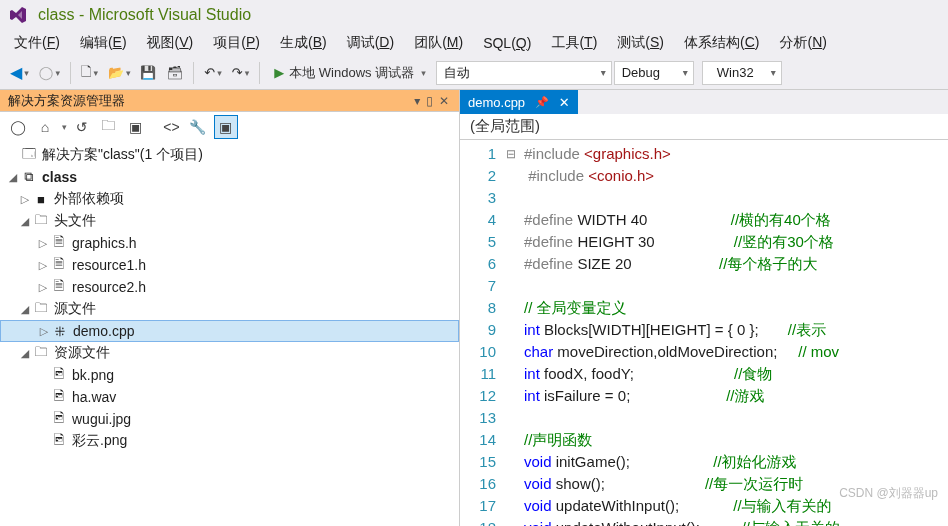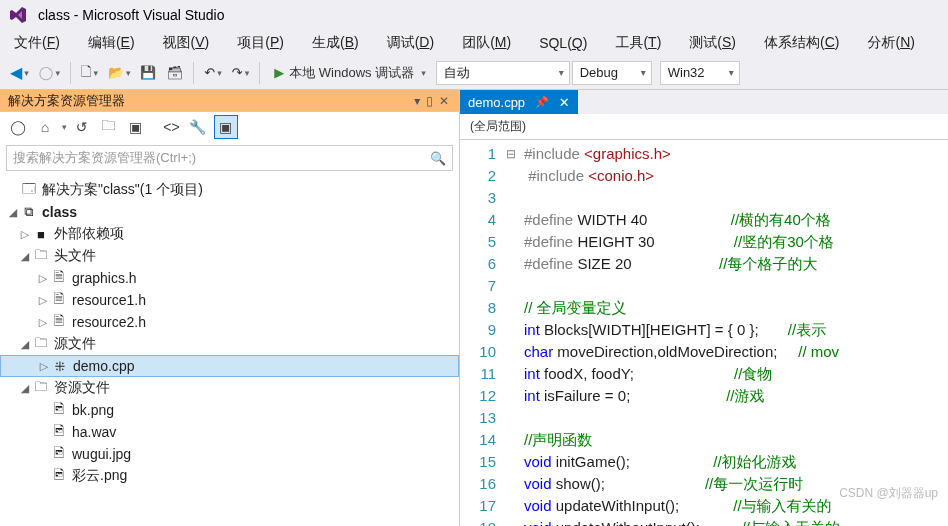--- a/index.html
+++ b/index.html
@@ -1,20 +1,20 @@
 <!DOCTYPE html>
 <html><head>
 <meta charset="utf-8">
 <style>
 * { margin:0; padding:0; box-sizing:border-box; font-family:"Microsoft YaHei","Segoe UI",sans-serif; }
 body { width:948px; height:526px; background:#fff; overflow:hidden; font-size:13px; color:#1e1e1e; position:relative; }
 .title-bar { height:30px; display:flex; align-items:center; padding:0 6px; background:#efeef2; gap:8px; }
 .vs-logo { width:24px; height:24px; display:flex; align-items:center; justify-content:center; }
-.win-title { font-size:14px; color:#000000; }
-.menu-bar { height:26px; display:flex; align-items:center; padding:0 4px; background:#efeef2; gap:8px; }
+.win-title { font-size:16px; color:#4d7c0f; }
+.menu-bar { height:26px; display:flex; align-items:center; padding:0 4px; background:#efeef2; gap:0; }
 .menu-item { padding:2px 10px; cursor:default; font-size:14px; color:#222; }
 .menu-item u { text-decoration:underline; }
 .tool-bar { height:34px; display:flex; align-items:center; padding:0 6px; background:#efeef2; border-bottom:1px solid #ccc; gap:2px; }
 .tbtn { height:24px; min-width:24px; padding:0 4px; display:flex; align-items:center; justify-content:center; cursor:default; color:#333; }
 .tsep { width:1px; height:22px; background:#ccc; margin:0 4px; }
 .drop-arrow { font-size:9px; color:#666; margin-left:2px; }
 .play-btn { display:flex; align-items:center; gap:5px; padding:0 8px; }
 .play-tri { color:#388a34; font-size:13px; }
 .combo { height:24px; border:1px solid #ccc; background:#fff; padding:0 20px 0 7px; display:flex; align-items:center; position:relative; font-size:13px; }
 .combo::after { content:"▾"; position:absolute; right:5px; color:#666; font-size:10px; }
@@ -33,21 +33,21 @@
 .tree-row.selected { background:#cde6f7; border:1px solid #7eb4ea; }
 .expander { width:14px; text-align:center; color:#666; font-size:11px; }
 .tree-icon { width:18px; text-align:center; margin-right:4px; font-size:13px; }
 .indent1{padding-left:18px;} .indent2{padding-left:36px;}
 .bold { font-weight:bold; }
 .editor { flex:1; display:flex; flex-direction:column; }
 .tab-strip { height:24px; background:#efeef2; display:flex; align-items:flex-end; }
 .tab { background:#007acc; color:#fff; height:24px; padding:0 8px; display:flex; align-items:center; gap:10px; font-size:13px; }
 .tab-close { cursor:default; }
 .pin-ic { color:#fff; font-size:11px; }
-.nav-bar { height:26px; border-bottom:1px solid #ccc; display:flex; align-items:center; padding:0 10px; font-size:12px; color:#333; }
+.nav-bar { height:26px; border-bottom:1px solid #ccc; display:flex; align-items:center; padding:0 10px; font-size:15px; color:#333; }
 .code { flex:1; overflow:hidden; font-family:Consolas,"Courier New",monospace; font-size:15px; line-height:22px; white-space:pre; display:flex; }
 .gutter { width:44px; text-align:right; color:#2b91af; padding-right:8px; padding-top:3px; background:#fff; }
 .code-body { flex:1; padding-top:3px; padding-left:6px; position:relative; }
 .kw { color:#0000ff; } .pp { color:#808080; } .inc { color:#a31515; } .cm { color:#008000; }
 .fold-col { width:14px; color:#888; padding-top:3px; font-size:12px; text-align:center; }
 .watermark { position:absolute; right:10px; bottom:24px; color:#bbb; font-size:12px; font-family:sans-serif; }
 svg { display:block; }
 </style>
 </head>
 <body>
@@ -87,27 +87,27 @@
   <span class="tbtn">🗃</span>
   <span class="tsep"></span>
   <span class="tbtn">↶<span class="drop-arrow">▾</span></span>
   <span class="tbtn">↷<span class="drop-arrow">▾</span></span>
   <span class="tsep"></span>
   <span class="tbtn play-btn">
     <span class="play-tri">▶</span>
     <span>本地 Windows 调试器</span>
     <span class="drop-arrow">▾</span>
   </span>
-  <span class="combo" style="width:134px;">
+  <span class="combo" style="width:176px;">
       <span>自动</span>
     </span>
   <span class="combo" style="width:80px;">
       <span>Debug</span>
     </span>
-  <span class="combo" style="width:80px;margin-left:6px;">
+  <span class="combo" style="width:80px;margin-left:6px;justify-content:center;">
       <span>Win32</span>
     </span>
 </div>
 
 <div class="main">
 
   <div class="sidebar">
     <div class="panel-hdr">
       <span>解决方案资源管理器</span>
       <span class="panel-hdr-ctrls">
@@ -121,23 +121,20 @@
       <span class="pbtn">⌂</span>
       <span class="drop-arrow">▾</span>
       <span class="pbtn">↺</span>
       <span class="pbtn">🗀</span>
       <span class="pbtn">▣</span>
       <span style="width:6px"></span>
       <span class="pbtn">&lt;&gt;</span>
       <span class="pbtn">🔧</span>
       <span class="pbtn active">▣</span>
     </div>
-    <div class="search-box">
-      <span>搜索解决方案资源管理器(Ctrl+;)</span>
-    </div>
     <div class="tree" id="tree">
         <div class="tree-row indent0">
           <span class="expander"></span>
           <span class="tree-icon">🗔</span>
           <span class="">解决方案"class"(1 个项目)</span>
         </div>
         <div class="tree-row indent0">
           <span class="expander">◢</span>
           <span class="tree-icon">⧉</span>
           <span class="bold">class</span>

